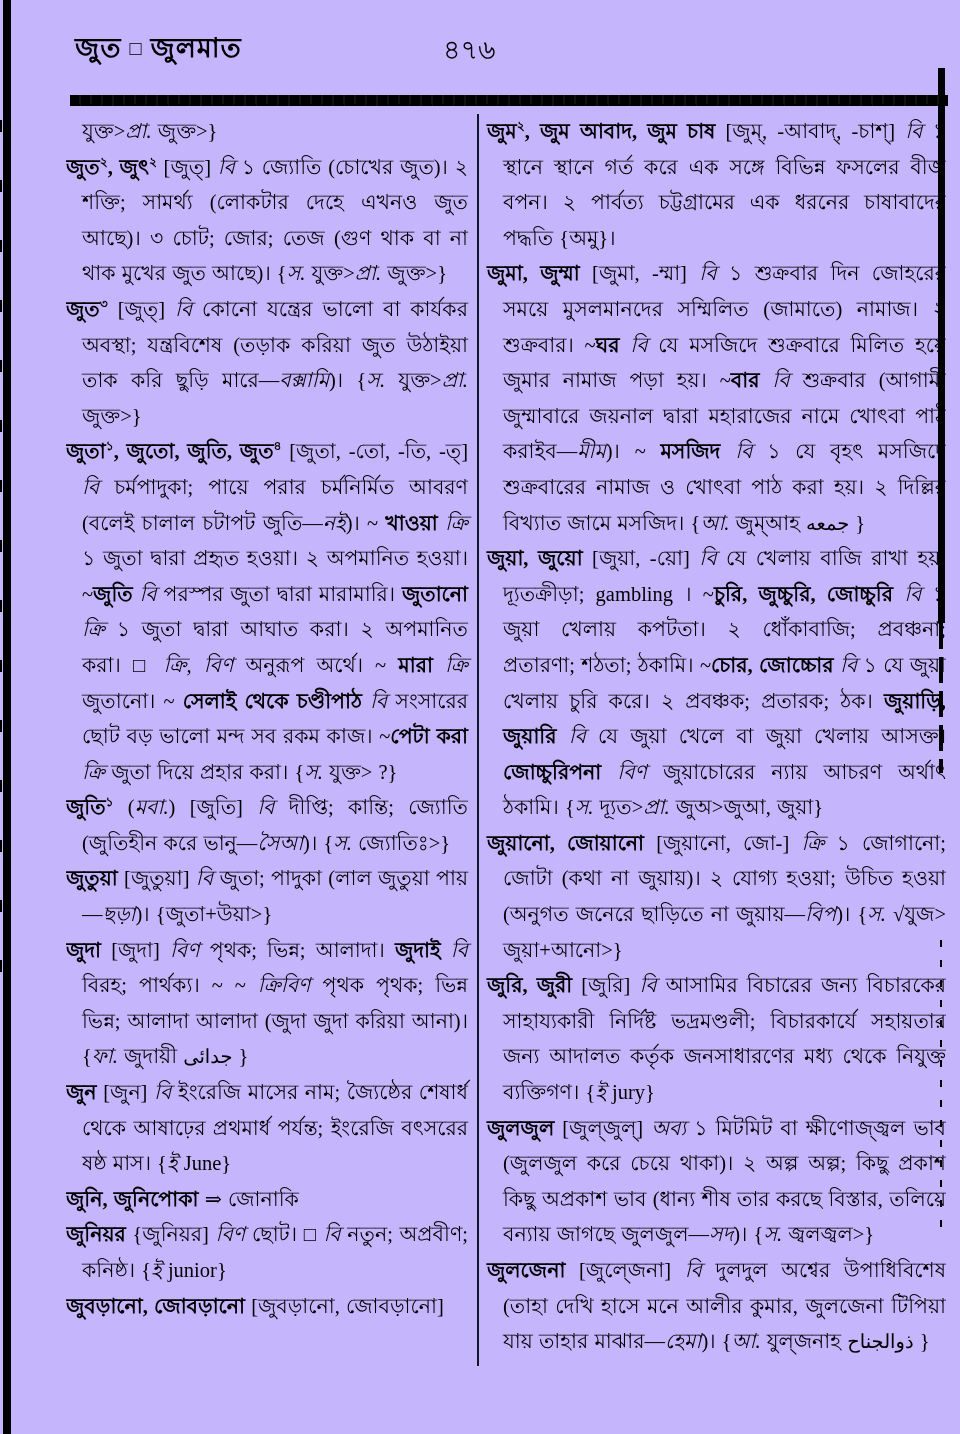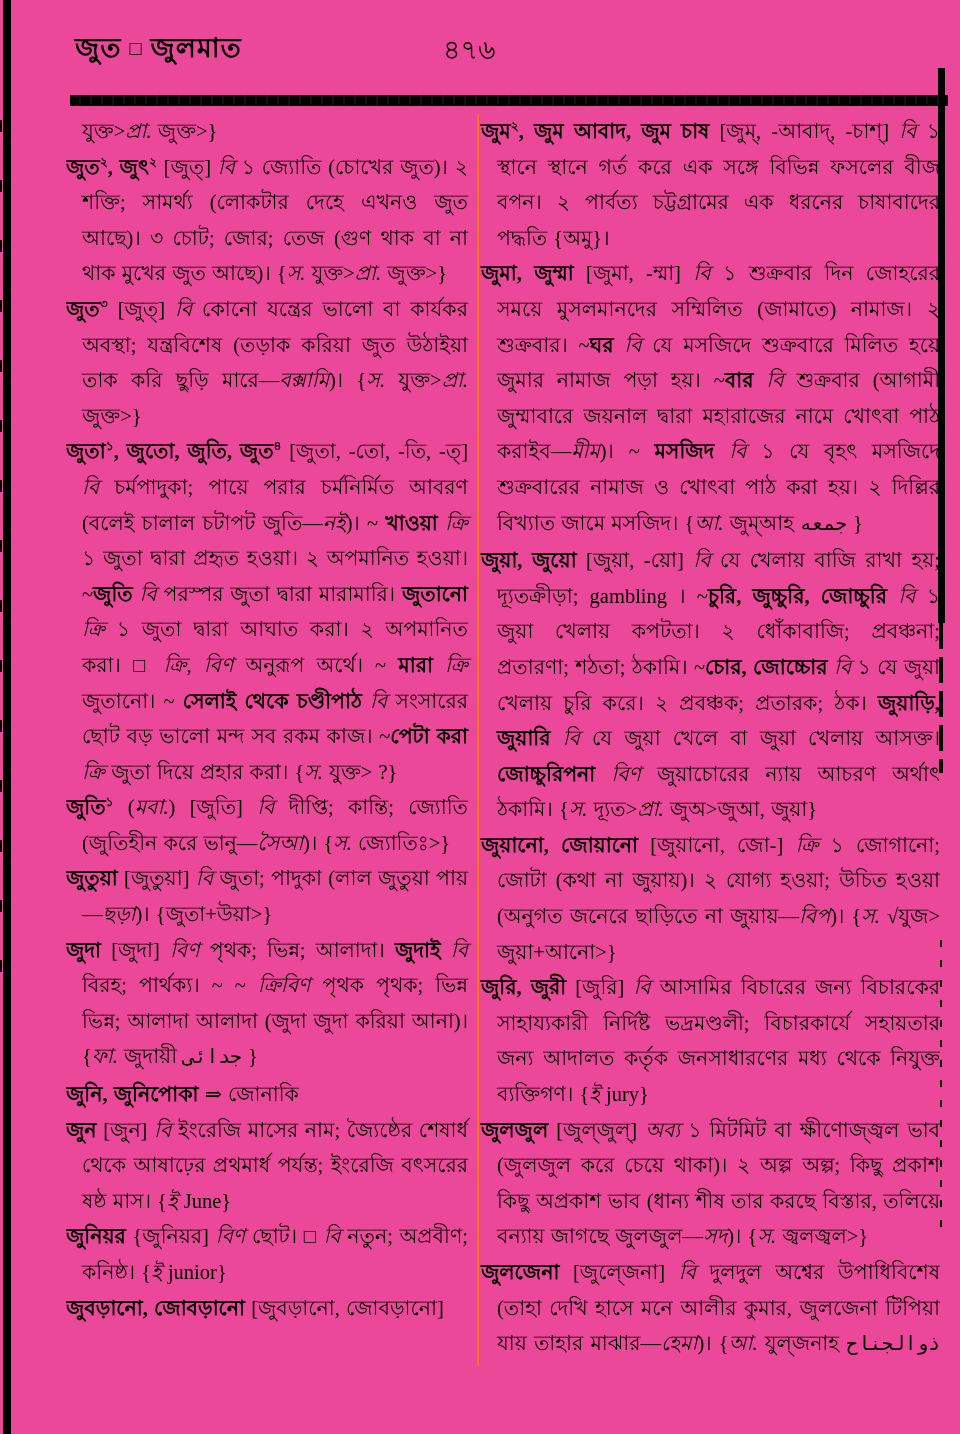--- a/index.html
+++ b/index.html
@@ -1,19 +1,19 @@
 <!DOCTYPE html>
 <html lang="bn"><head>
 <meta charset="utf-8">
 <style>
   html,body{margin:0;padding:0;background:#e8e8e8;}
   .page{
     position:relative;
     width:960px;height:1434px;
-    background:#ec4899;
+    background:#c4b5fd;
     color:#000;
     font-family:"Liberation Serif","DejaVu Serif",serif;
     overflow:hidden;
   }
   
   .binding-bar{position:absolute;left:3px;top:0;width:8px;height:1434px;background:#000;}
   .binding-bar:after{content:"";position:absolute;left:-3px;top:120px;width:2px;height:900px;
     background:repeating-linear-gradient(#000 0 12px,transparent 12px 60px);}
   .edge-mark-1{position:absolute;right:15px;top:68px;width:7px;height:555px;background:#000;}
   .edge-mark-2{position:absolute;right:17px;top:623px;width:4px;height:150px;
@@ -26,32 +26,32 @@
     font-family:"Liberation Sans","DejaVu Sans",sans-serif;letter-spacing:1px;}
   .guide-sep{font-weight:normal;font-size:20px;padding:0 8px;position:relative;top:-2px;}
   .page-number{position:absolute;left:368px;top:2px;font-size:27px;text-align:center;}
   .head-rule{position:absolute;top:95px;left:70px;width:878px;height:9px;
     background:repeating-linear-gradient(90deg,#000 0 9px,#111 9px 11px);
     border-bottom:2px dotted #000;}
 
   .columns{position:absolute;top:114px;left:66px;width:882px;height:1252px;display:flex;}
   .col{overflow:hidden;}
   .col-left{width:402px;padding-right:9px;}
-  .col-right{width:459px;border-left:2px solid #f97316;padding-left:2px;}
+  .col-right{width:459px;border-left:2px solid #0f172a;padding-left:8px;}
 
   .entry{margin:0;text-align:justify;font-size:20.5px;line-height:35.6px;
     padding-left:16px;text-indent:-16px;word-spacing:1px;}
   .entry.cont{text-indent:0;}
   .sg-n{font-weight:normal;}
   .sg-b{font-weight:bold;}
   .sg-i{font-style:italic;}
   .sg-bs{font-weight:bold;font-size:.6em;vertical-align:super;line-height:0;}
   .sg-s{font-size:.6em;vertical-align:super;line-height:0;}
   .sg-en{font-family:"Liberation Serif",serif;margin-top:13px;}
-  .sg-ar{font-family:Liberation Mono, monospace;font-size:.95em;}
+  .sg-ar{font-family:Liberation Serif, serif;font-size:.95em;}
 </style>
 </head>
 <body>
 
 <div class="page">
 
   <div class="binding-bar"></div>
   <div class="edge-mark-1"></div>
   <div class="edge-mark-2"></div>
   <div class="edge-mark-3"></div>
@@ -67,22 +67,22 @@
 
   <div class="columns">
     <div class="col col-left">
         <p class="entry cont"><span class="sg-n">যুক্ত&gt;</span><span class="sg-i">প্রা.</span><span class="sg-n"> জুক্ত&gt;}</span></p>
         <p class="entry"><span class="sg-b">জুত</span><span class="sg-bs">২</span><span class="sg-b">, জুৎ</span><span class="sg-bs">২</span><span class="sg-n"> [জুত্] </span><span class="sg-i">বি</span><span class="sg-n"> ১ জ্যোতি (চোখের জুত)। ২ শক্তি; সামর্থ্য (লোকটার দেহে এখনও জুত আছে)। ৩ চোট; জোর; তেজ (গুণ থাক বা না থাক মুখের জুত আছে)। {</span><span class="sg-i">স.</span><span class="sg-n"> যুক্ত&gt;</span><span class="sg-i">প্রা.</span><span class="sg-n"> জুক্ত&gt;}</span></p>
         <p class="entry"><span class="sg-b">জুত</span><span class="sg-bs">৩</span><span class="sg-n"> [জুত্] </span><span class="sg-i">বি</span><span class="sg-n"> কোনো যন্ত্রের ভালো বা কার্যকর অবস্থা; যন্ত্রবিশেষ (তড়াক করিয়া জুত উঠাইয়া তাক করি ছুড়ি মারে—</span><span class="sg-i">বক্সামি</span><span class="sg-n">)। {</span><span class="sg-i">স.</span><span class="sg-n"> যুক্ত&gt;</span><span class="sg-i">প্রা.</span><span class="sg-n"> জুক্ত&gt;}</span></p>
         <p class="entry"><span class="sg-b">জুতা</span><span class="sg-bs">১</span><span class="sg-b">, জুতো, জুতি, জুত</span><span class="sg-bs">৪</span><span class="sg-n"> [জুতা, -তো, -তি, -ত্] </span><span class="sg-i">বি</span><span class="sg-n"> চর্মপাদুকা; পায়ে পরার চর্মনির্মিত আবরণ (বলেই চালাল চটাপট জুতি—</span><span class="sg-i">নই</span><span class="sg-n">)। ~ </span><span class="sg-b">খাওয়া</span><span class="sg-n"> </span><span class="sg-i">ক্রি</span><span class="sg-n"> ১ জুতা দ্বারা প্রহৃত হওয়া। ২ অপমানিত হওয়া। ~</span><span class="sg-b">জুতি</span><span class="sg-n"> </span><span class="sg-i">বি</span><span class="sg-n"> পরস্পর জুতা দ্বারা মারামারি। </span><span class="sg-b">জুতানো</span><span class="sg-n"> </span><span class="sg-i">ক্রি</span><span class="sg-n"> ১ জুতা দ্বারা আঘাত করা। ২ অপমানিত করা। □ </span><span class="sg-i">ক্রি, বিণ</span><span class="sg-n"> অনুরূপ অর্থে। ~ </span><span class="sg-b">মারা</span><span class="sg-n"> </span><span class="sg-i">ক্রি</span><span class="sg-n"> জুতানো। ~ </span><span class="sg-b">সেলাই থেকে চণ্ডীপাঠ</span><span class="sg-n"> </span><span class="sg-i">বি</span><span class="sg-n"> সংসারের ছোট বড় ভালো মন্দ সব রকম কাজ। ~</span><span class="sg-b">পেটা করা</span><span class="sg-n"> </span><span class="sg-i">ক্রি</span><span class="sg-n"> জুতা দিয়ে প্রহার করা। {</span><span class="sg-i">স.</span><span class="sg-n"> যুক্ত&gt; ?}</span></p>
         <p class="entry"><span class="sg-b">জুতি</span><span class="sg-bs">১</span><span class="sg-n"> (</span><span class="sg-i">মবা.</span><span class="sg-n">) [জুতি] </span><span class="sg-i">বি</span><span class="sg-n"> দীপ্তি; কান্তি; জ্যোতি (জুতিহীন করে ভানু—</span><span class="sg-i">সৈআ</span><span class="sg-n">)। {</span><span class="sg-i">স.</span><span class="sg-n"> জ্যোতিঃ&gt;}</span></p>
         <p class="entry"><span class="sg-b">জুতুয়া</span><span class="sg-n"> [জুতুয়া] </span><span class="sg-i">বি</span><span class="sg-n"> জুতা; পাদুকা (লাল জুতুয়া পায়—</span><span class="sg-i">ছড়া</span><span class="sg-n">)। {জুতা+উয়া&gt;}</span></p>
         <p class="entry"><span class="sg-b">জুদা</span><span class="sg-n"> [জুদা] </span><span class="sg-i">বিণ</span><span class="sg-n"> পৃথক; ভিন্ন; আলাদা। </span><span class="sg-b">জুদাই</span><span class="sg-n"> </span><span class="sg-i">বি</span><span class="sg-n"> বিরহ; পার্থক্য। ~ ~ </span><span class="sg-i">ক্রিবিণ</span><span class="sg-n"> পৃথক পৃথক; ভিন্ন ভিন্ন; আলাদা আলাদা (জুদা জুদা করিয়া আনা)। {</span><span class="sg-i">ফা.</span><span class="sg-n"> জুদায়ী </span><span class="sg-ar">جدائى</span><span class="sg-n"> }</span></p>
+        <p class="entry"><span class="sg-b">জুন</span><span class="sg-n"> [জুন] </span><span class="sg-i">বি</span><span class="sg-n"> ইংরেজি মাসের নাম; জ্যৈষ্ঠের শেষার্ধ থেকে আষাঢ়ের প্রথমার্ধ পর্যন্ত; ইংরেজি বৎসরের ষষ্ঠ মাস। {</span><span class="sg-i">ই</span><span class="sg-n"> </span><span class="sg-en">June</span><span class="sg-n">}</span></p>
         <p class="entry"><span class="sg-b">জুনি, জুনিপোকা</span><span class="sg-n"> ⇒ জোনাকি</span></p>
-        <p class="entry"><span class="sg-b">জুন</span><span class="sg-n"> [জুন] </span><span class="sg-i">বি</span><span class="sg-n"> ইংরেজি মাসের নাম; জ্যৈষ্ঠের শেষার্ধ থেকে আষাঢ়ের প্রথমার্ধ পর্যন্ত; ইংরেজি বৎসরের ষষ্ঠ মাস। {</span><span class="sg-i">ই</span><span class="sg-n"> </span><span class="sg-en">June</span><span class="sg-n">}</span></p>
         <p class="entry"><span class="sg-b">জুনিয়র</span><span class="sg-n"> {জুনিয়র] </span><span class="sg-i">বিণ</span><span class="sg-n"> ছোট। □ </span><span class="sg-i">বি</span><span class="sg-n"> নতুন; অপ্রবীণ; কনিষ্ঠ। {</span><span class="sg-i">ই</span><span class="sg-n"> </span><span class="sg-en">junior</span><span class="sg-n">}</span></p>
         <p class="entry"><span class="sg-b">জুবড়ানো, জোবড়ানো</span><span class="sg-n"> [জুবড়ানো, জোবড়ানো] </span></p>
       </div>
     <div class="col col-right">
         <p class="entry"><span class="sg-b">জুম</span><span class="sg-bs">২</span><span class="sg-b">, জুম আবাদ, জুম চাষ</span><span class="sg-n"> [জুম্, -আবাদ্, -চাশ্] </span><span class="sg-i">বি</span><span class="sg-n"> ১ স্থানে স্থানে গর্ত করে এক সঙ্গে বিভিন্ন ফসলের বীজ বপন। ২ পার্বত্য চট্টগ্রামের এক ধরনের চাষাবাদের পদ্ধতি {অমু}।</span></p>
         <p class="entry"><span class="sg-b">জুমা, জুম্মা</span><span class="sg-n"> [জুমা, -ম্মা] </span><span class="sg-i">বি</span><span class="sg-n"> ১ শুক্রবার দিন জোহরের সময়ে মুসলমানদের সম্মিলিত (জামাতে) নামাজ। ২ শুক্রবার। ~</span><span class="sg-b">ঘর</span><span class="sg-n"> </span><span class="sg-i">বি</span><span class="sg-n"> যে মসজিদে শুক্রবারে মিলিত হয়ে জুমার নামাজ পড়া হয়। ~</span><span class="sg-b">বার</span><span class="sg-n"> </span><span class="sg-i">বি</span><span class="sg-n"> শুক্রবার (আগামী জুম্মাবারে জয়নাল দ্বারা মহারাজের নামে খোৎবা পাঠ করাইব—</span><span class="sg-i">মীম</span><span class="sg-n">)। ~ </span><span class="sg-b">মসজিদ</span><span class="sg-n"> </span><span class="sg-i">বি</span><span class="sg-n"> ১ যে বৃহৎ মসজিদে শুক্রবারের নামাজ ও খোৎবা পাঠ করা হয়। ২ দিল্লির বিখ্যাত জামে মসজিদ। {</span><span class="sg-i">আ.</span><span class="sg-n"> জুম্আহ </span><span class="sg-ar">جمعه</span><span class="sg-n"> }</span></p>
         <p class="entry"><span class="sg-b">জুয়া, জুয়ো</span><span class="sg-n"> [জুয়া, -য়ো] </span><span class="sg-i">বি</span><span class="sg-n"> যে খেলায় বাজি রাখা হয়; দ্যূতক্রীড়া; </span><span class="sg-en">gambling</span><span class="sg-n"> । ~</span><span class="sg-b">চুরি, জুচ্চুরি, জোচ্চুরি</span><span class="sg-n"> </span><span class="sg-i">বি</span><span class="sg-n"> ১ জুয়া খেলায় কপটতা। ২ ধোঁকাবাজি; প্রবঞ্চনা; প্রতারণা; শঠতা; ঠকামি। ~</span><span class="sg-b">চোর, জোচ্চোর</span><span class="sg-n"> </span><span class="sg-i">বি</span><span class="sg-n"> ১ যে জুয়া খেলায় চুরি করে। ২ প্রবঞ্চক; প্রতারক; ঠক। </span><span class="sg-b">জুয়াড়ি, জুয়ারি</span><span class="sg-n"> </span><span class="sg-i">বি</span><span class="sg-n"> যে জুয়া খেলে বা জুয়া খেলায় আসক্ত। </span><span class="sg-b">জোচ্চুরিপনা</span><span class="sg-n"> </span><span class="sg-i">বিণ</span><span class="sg-n"> জুয়াচোরের ন্যায় আচরণ অর্থাৎ ঠকামি। {</span><span class="sg-i">স.</span><span class="sg-n"> দ্যূত&gt;</span><span class="sg-i">প্রা.</span><span class="sg-n"> জুঅ&gt;জুআ, জুয়া}</span></p>
         <p class="entry"><span class="sg-b">জুয়ানো, জোয়ানো</span><span class="sg-n"> [জুয়ানো, জো-] </span><span class="sg-i">ক্রি</span><span class="sg-n"> ১ জোগানো; জোটা (কথা না জুয়ায়)। ২ যোগ্য হওয়া; উচিত হওয়া (অনুগত জনেরে ছাড়িতে না জুয়ায়—</span><span class="sg-i">বিপ</span><span class="sg-n">)। {</span><span class="sg-i">স.</span><span class="sg-n"> √যুজ&gt; জুয়া+আনো&gt;}</span></p>
         <p class="entry"><span class="sg-b">জুরি, জুরী</span><span class="sg-n"> [জুরি] </span><span class="sg-i">বি</span><span class="sg-n"> আসামির বিচারের জন্য বিচারকের সাহায্যকারী নির্দিষ্ট ভদ্রমণ্ডলী; বিচারকার্যে সহায়তার জন্য আদালত কর্তৃক জনসাধারণের মধ্য থেকে নিযুক্ত ব্যক্তিগণ। {</span><span class="sg-i">ই</span><span class="sg-n"> </span><span class="sg-en">jury</span><span class="sg-n">}</span></p>
         <p class="entry"><span class="sg-b">জুলজুল</span><span class="sg-n"> [জুল্জুল্] </span><span class="sg-i">অব্য</span><span class="sg-n"> ১ মিটমিট বা ক্ষীণোজ্জ্বল ভাব (জুলজুল করে চেয়ে থাকা)। ২ অল্প অল্প; কিছু প্রকাশ কিছু অপ্রকাশ ভাব (ধান্য শীষ তার করছে বিস্তার, তলিয়ে বন্যায় জাগছে জুলজুল—</span><span class="sg-i">সদ</span><span class="sg-n">)। {</span><span class="sg-i">স.</span><span class="sg-n"> জ্বলজ্বল&gt;}</span></p>

